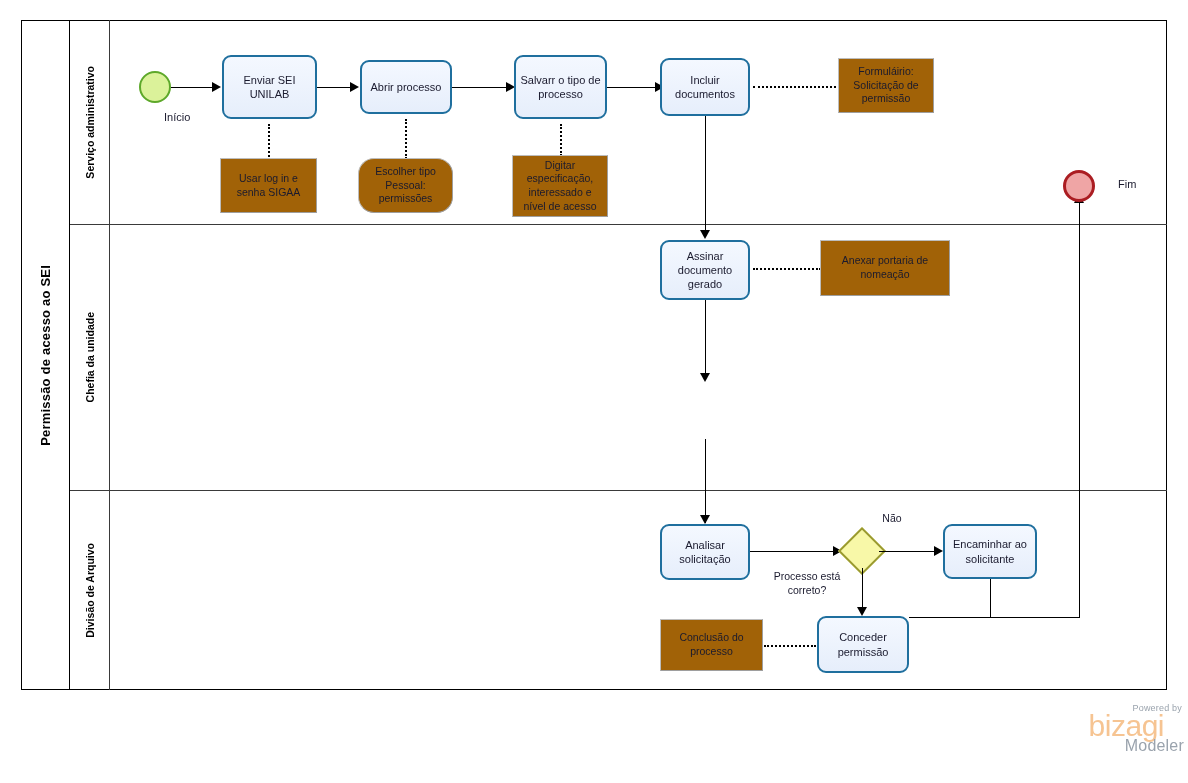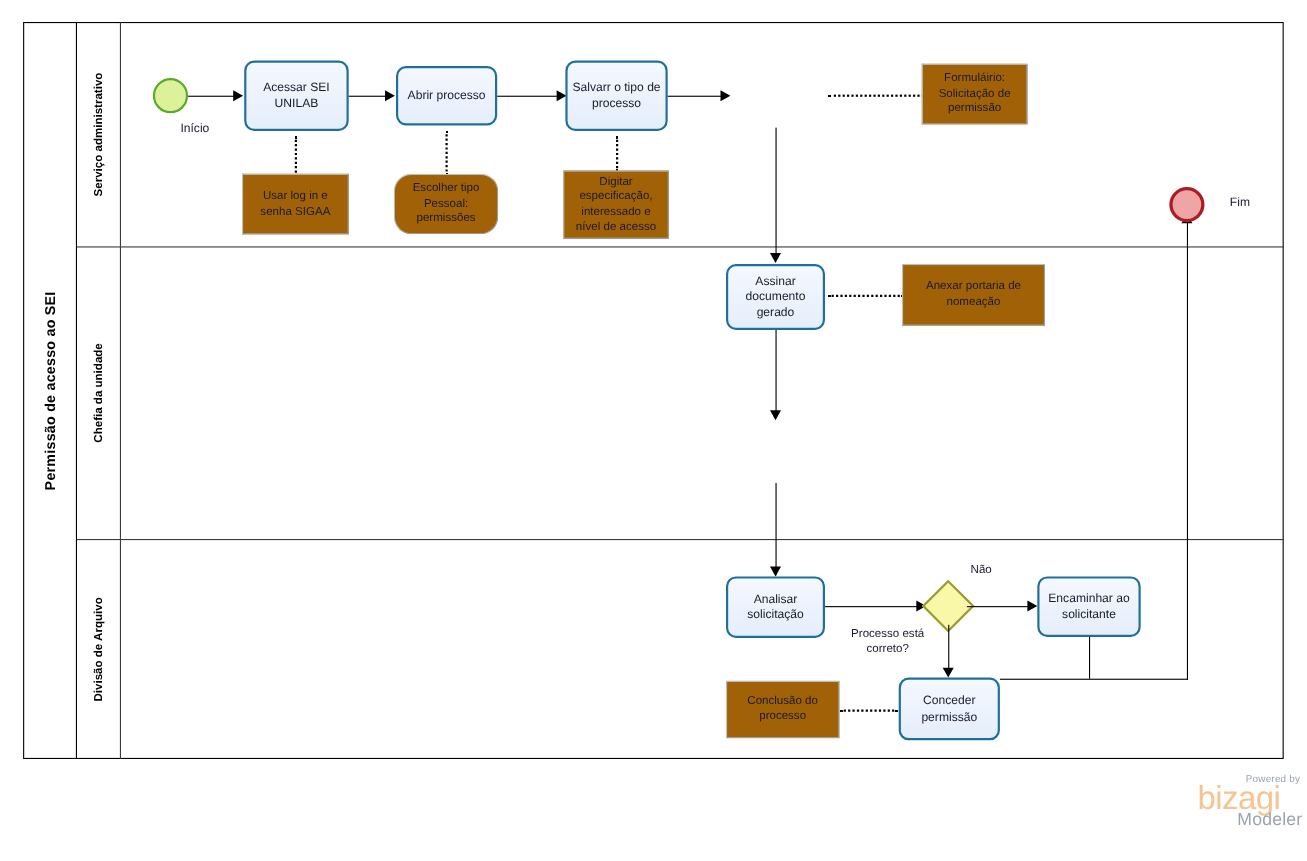--- a/index.html
+++ b/index.html
@@ -241,40 +241,43 @@
   <div class="lane-divider" style="top:224px;"></div>
   <div class="lane-divider" style="top:490px;"></div>
 
   <div class="event start" style="left:139px; top:71px; width:32px; height:32px;"></div>
   <div class="event-label" style="left:136px; top:111px;margin-left:28px;">Início</div>
 
   <div class="line-h" style="left:171px; top:87px; width:43px;"></div>
   <div class="arrow-r" style="left:212px; top:82px;"></div>
 
   <div class="task" style="left:222px; top:55px; width:95px; height:64px;">
-    <span>Acessar  SEI UNILAB</span>
+    <span>Enviar  SEI UNILAB</span>
   </div>
 
   <div class="line-h" style="left:317px; top:87px; width:36px;"></div>
   <div class="arrow-r" style="left:350px; top:82px;"></div>
 
   <div class="task" style="left:360px; top:60px; width:92px; height:54px;">
     <span>Abrir processo</span>
   </div>
 
   <div class="line-h" style="left:452px; top:87px; width:58px;"></div>
   <div class="arrow-r" style="left:506px; top:82px;"></div>
 
   <div class="task" style="left:514px; top:55px; width:93px; height:64px;">
     <span>Salvarr o tipo de processo</span>
   </div>
 
   <div class="line-h" style="left:607px; top:87px; width:52px;"></div>
   <div class="arrow-r" style="left:655px; top:82px;"></div>
 
+  <div class="task" style="left:660px; top:58px; width:90px; height:58px;">
+    <span>Incluir documentos</span>
+  </div>
 
   <div class="dotted-h" style="left:753px; top:86px; width:87px;"></div>
 
   <div class="annot" style="left:838px; top:58px; width:96px; height:55px;">
     <span>Formuláirio: Solicitação de permissão</span>
   </div>
 
   <div class="dotted-v" style="left:268px; top:124px; height:36px;"></div>
   <div class="annot" style="left:220px; top:158px; width:97px; height:55px;">
     <span>Usar log in e senha SIGAA</span>

